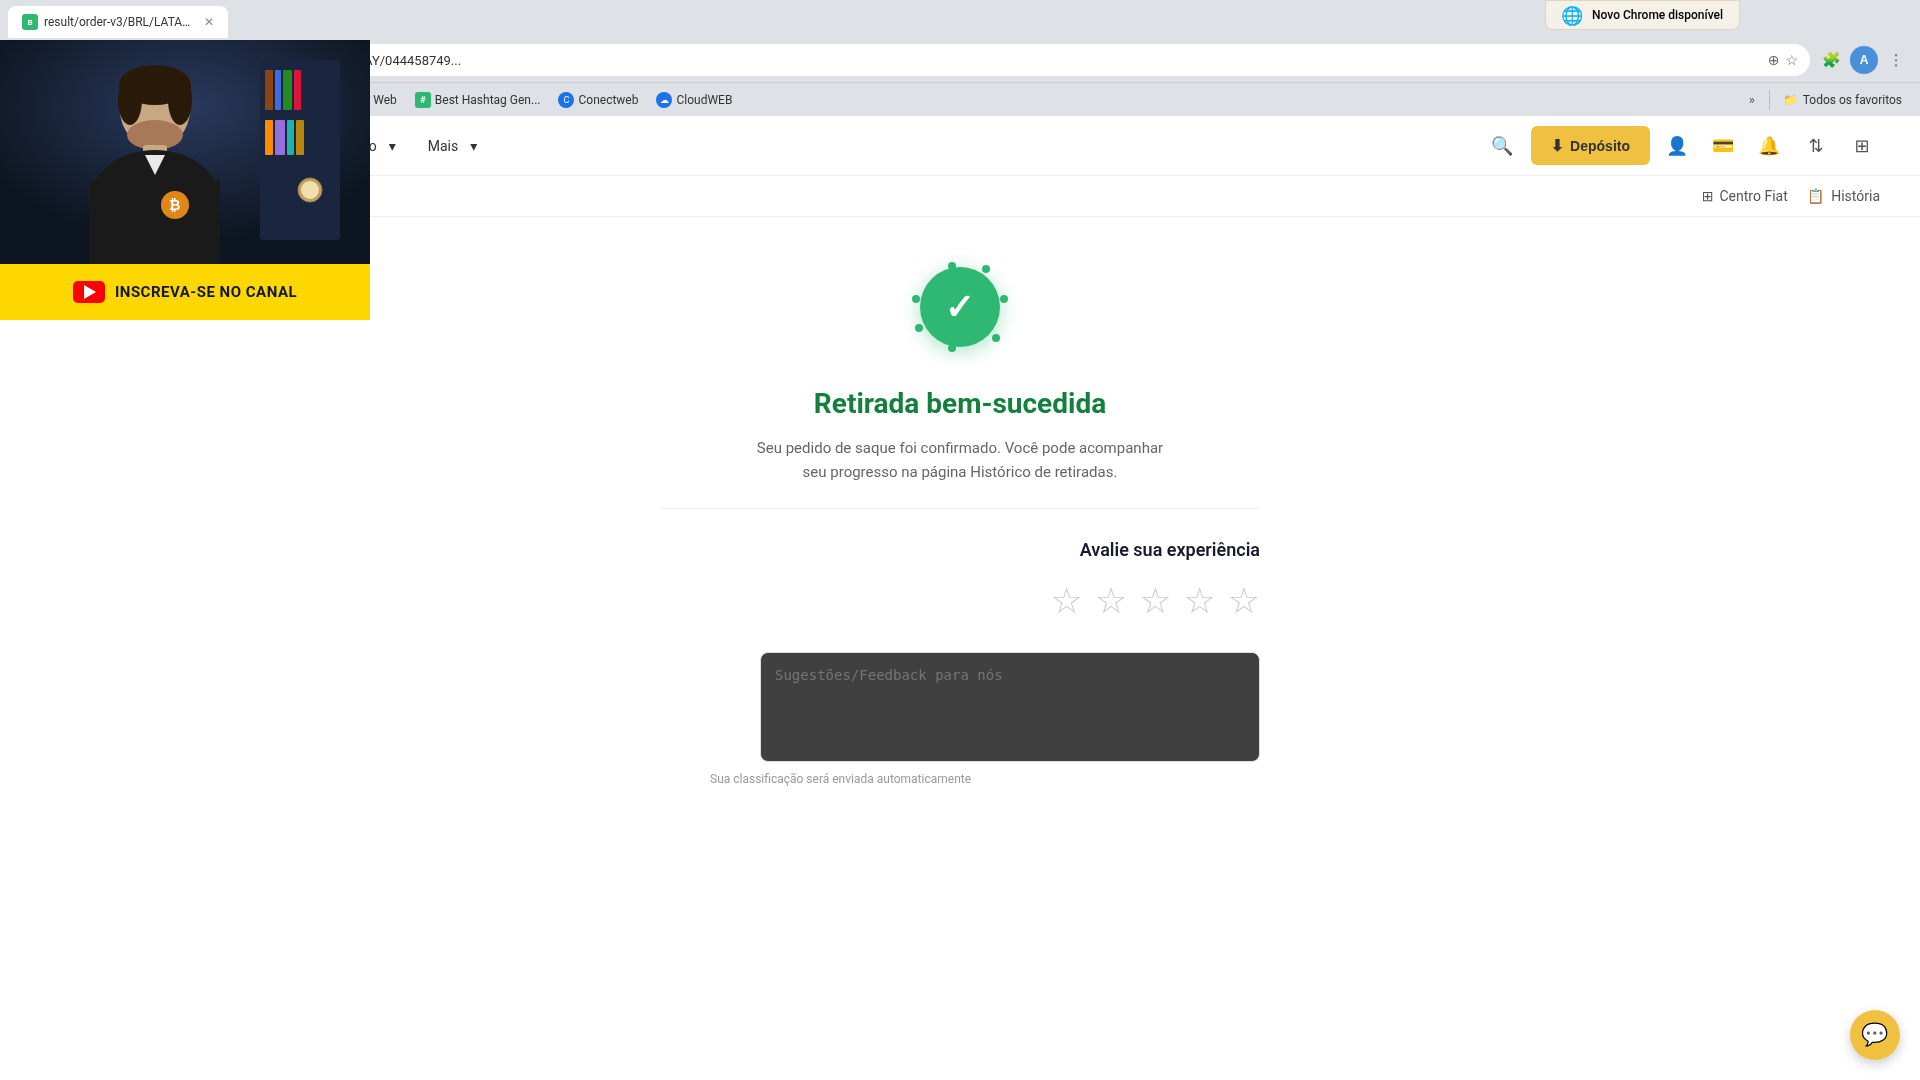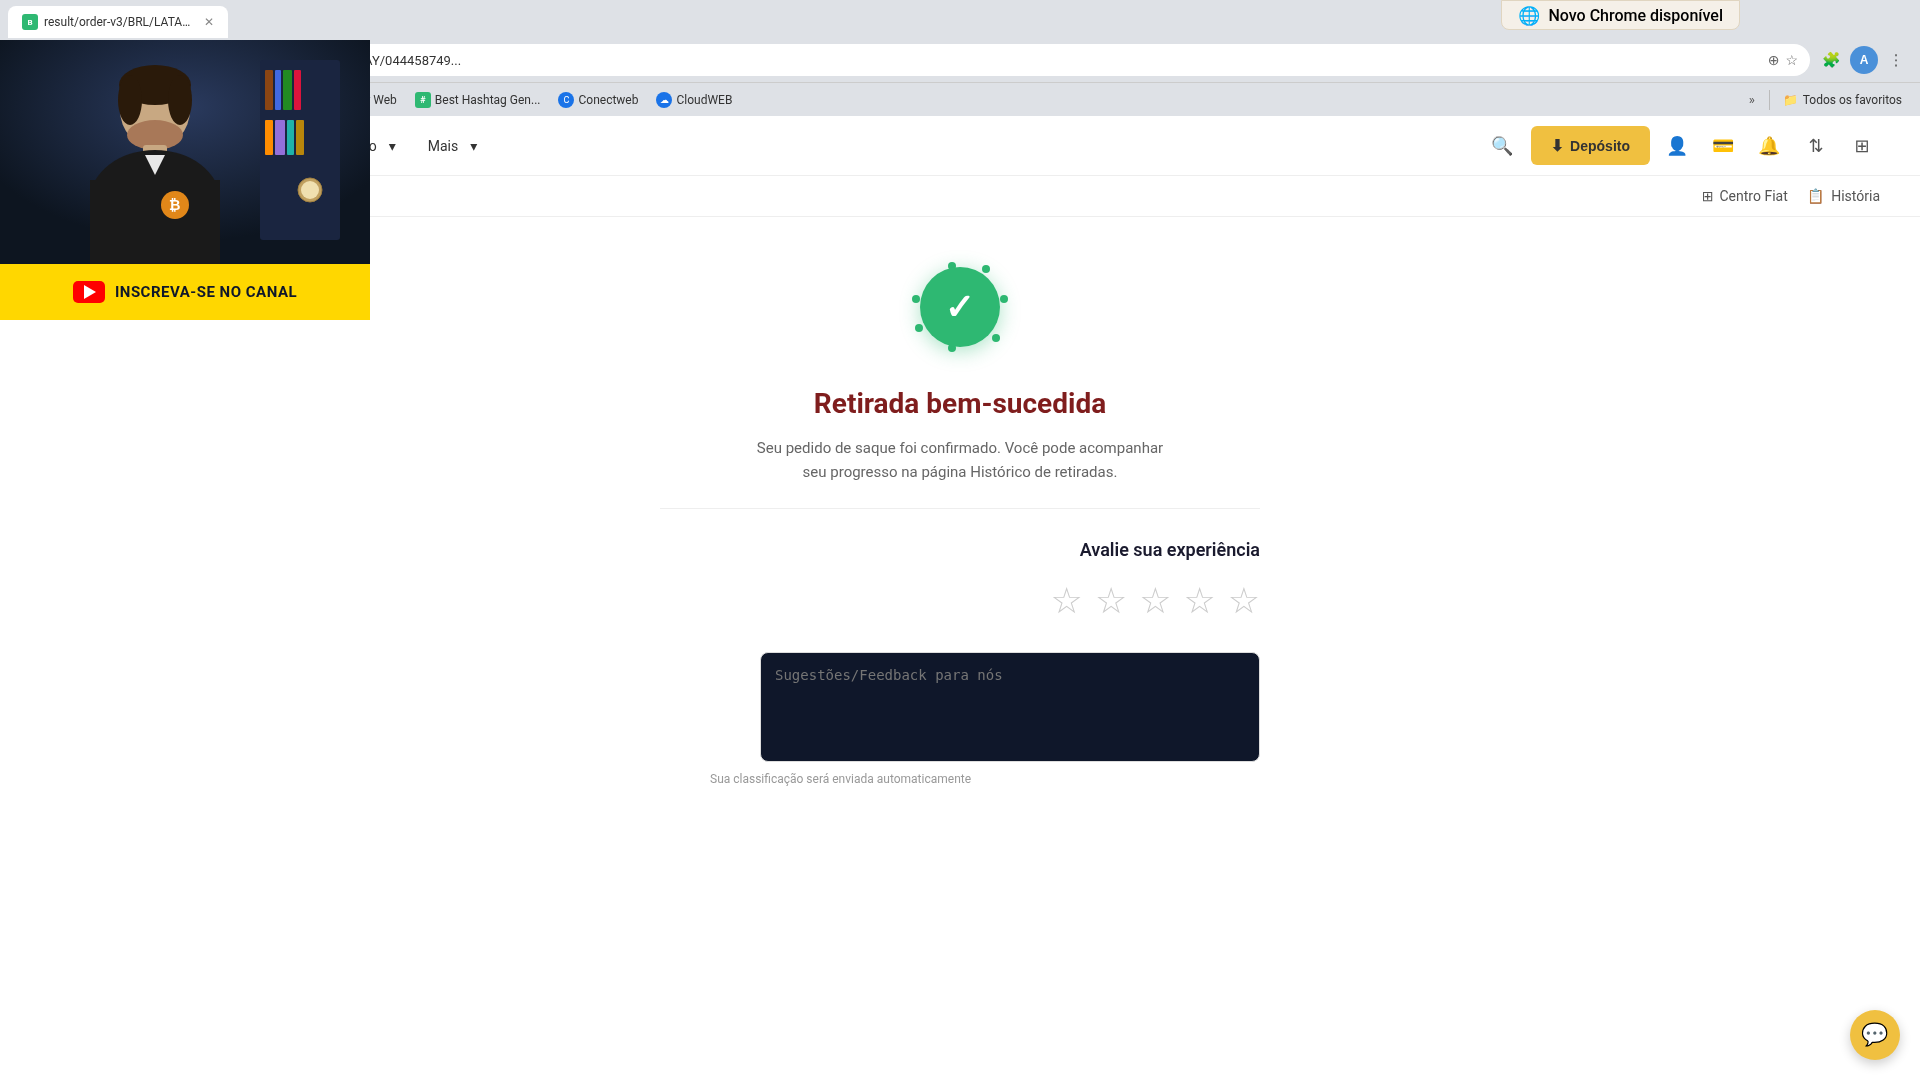--- a/index.html
+++ b/index.html
@@ -53,32 +53,32 @@
     .dot-2 { top: 8px; right: 20px; }
     .dot-3 { top: 38px; right: 2px; }
     .dot-4 { bottom: 15px; right: 10px; }
     .dot-5 { bottom: 5px; left: 38px; }
     .dot-6 { bottom: 25px; left: 5px; }
     .dot-7 { top: 38px; left: 2px; }
     .success-circle { width: 80px; height: 80px; border-radius: 50%; background: #2eb872; display: flex; align-items: center; justify-content: center; position: absolute; top: 50%; left: 50%; transform: translate(-50%, -50%); box-shadow: 0 4px 20px rgba(46,184,114,0.4); }
     .checkmark { color: #fff; font-size: 36px; font-weight: bold; }
 
     
-    .success-title { font-size: 28px; font-weight: 700; color: #7f1d1d; margin-bottom: 16px; }
+    .success-title { font-size: 28px; font-weight: 700; color: #15803d; margin-bottom: 16px; }
     .success-subtitle { font-size: 15px; color: #666; text-align: center; line-height: 1.6; max-width: 500px; margin-bottom: 24px; }
     .divider { width: 600px; height: 1px; background: #eee; margin-bottom: 30px; }
 
     
     .rating-section { display: flex; flex-direction: column; align-items: flex-end; width: 600px; }
     .rating-title { font-size: 18px; font-weight: 600; color: #1a1a2e; margin-bottom: 20px; }
     .stars { display: flex; gap: 12px; margin-bottom: 30px; }
     .star { font-size: 36px; color: #ccc; cursor: pointer; }
 
     
-    .feedback-textarea { width: 500px; height: 110px; border: 1px solid #ddd; border-radius: 8px; padding: 14px; font-size: 14px; color: #999; resize: none; background: #0f172a; }
+    .feedback-textarea { width: 500px; height: 110px; border: 1px solid #ddd; border-radius: 8px; padding: 14px; font-size: 14px; color: #999; resize: none; background: #404040; }
     .feedback-note { font-size: 12px; color: #999; margin-top: 10px; align-self: flex-start; margin-left: 50px; }
 
     
     .video-overlay { position: absolute; top: 40px; left: 0; width: 370px; height: 280px; background: #1a1a2e; z-index: 100; }
     .video-placeholder { width: 100%; height: 80%; background: #2a2a3e; display: flex; align-items: center; justify-content: center; position: relative; overflow: hidden; }
     .subscribe-bar { height: 20%; background: #FFD700; display: flex; align-items: center; justify-content: center; gap: 10px; padding: 0 16px; }
     .yt-icon { width: 32px; height: 22px; background: #FF0000; border-radius: 5px; display: flex; align-items: center; justify-content: center; }
     .yt-triangle { width: 0; height: 0; border-top: 7px solid transparent; border-bottom: 7px solid transparent; border-left: 12px solid #fff; margin-left: 2px; }
     .subscribe-text { font-size: 15px; font-weight: 700; color: #0f172a; letter-spacing: 0.5px; }
     .bitcoin-badge { position: absolute; bottom: 30px; right: 20px; width: 55px; height: 55px; }
@@ -111,21 +111,21 @@
         <span class="favicon-green">
             <span style="font-size:8px;">B</span>
           </span>
         <span class="tab-title" style="font-size:12px;">result/order-v3/BRL/LATAM_GATEWAY/044458749...</span>
         <span class="tab-close">✕</span>
       </div>
     </div>
 
     <div class="chrome-notification">
       <span style="font-size:18px;">🌐</span>
-      <span style="font-size:16px; font-weight:500;">Novo Chrome disponível</span>
+      <span style="font-size:12px; font-weight:500;">Novo Chrome disponível</span>
     </div>
   </div>
 
   <div class="browser-toolbar">
     <button class="nav-btn">‹</button>
     <button class="nav-btn">›</button>
     <button class="nav-btn">↻</button>
     <div class="address-bar">
       <span style="color:#555; font-size:13px;">🔒</span>
       <span class="address-text">result/order-v3/BRL/LATAM_GATEWAY/044458749...</span>

